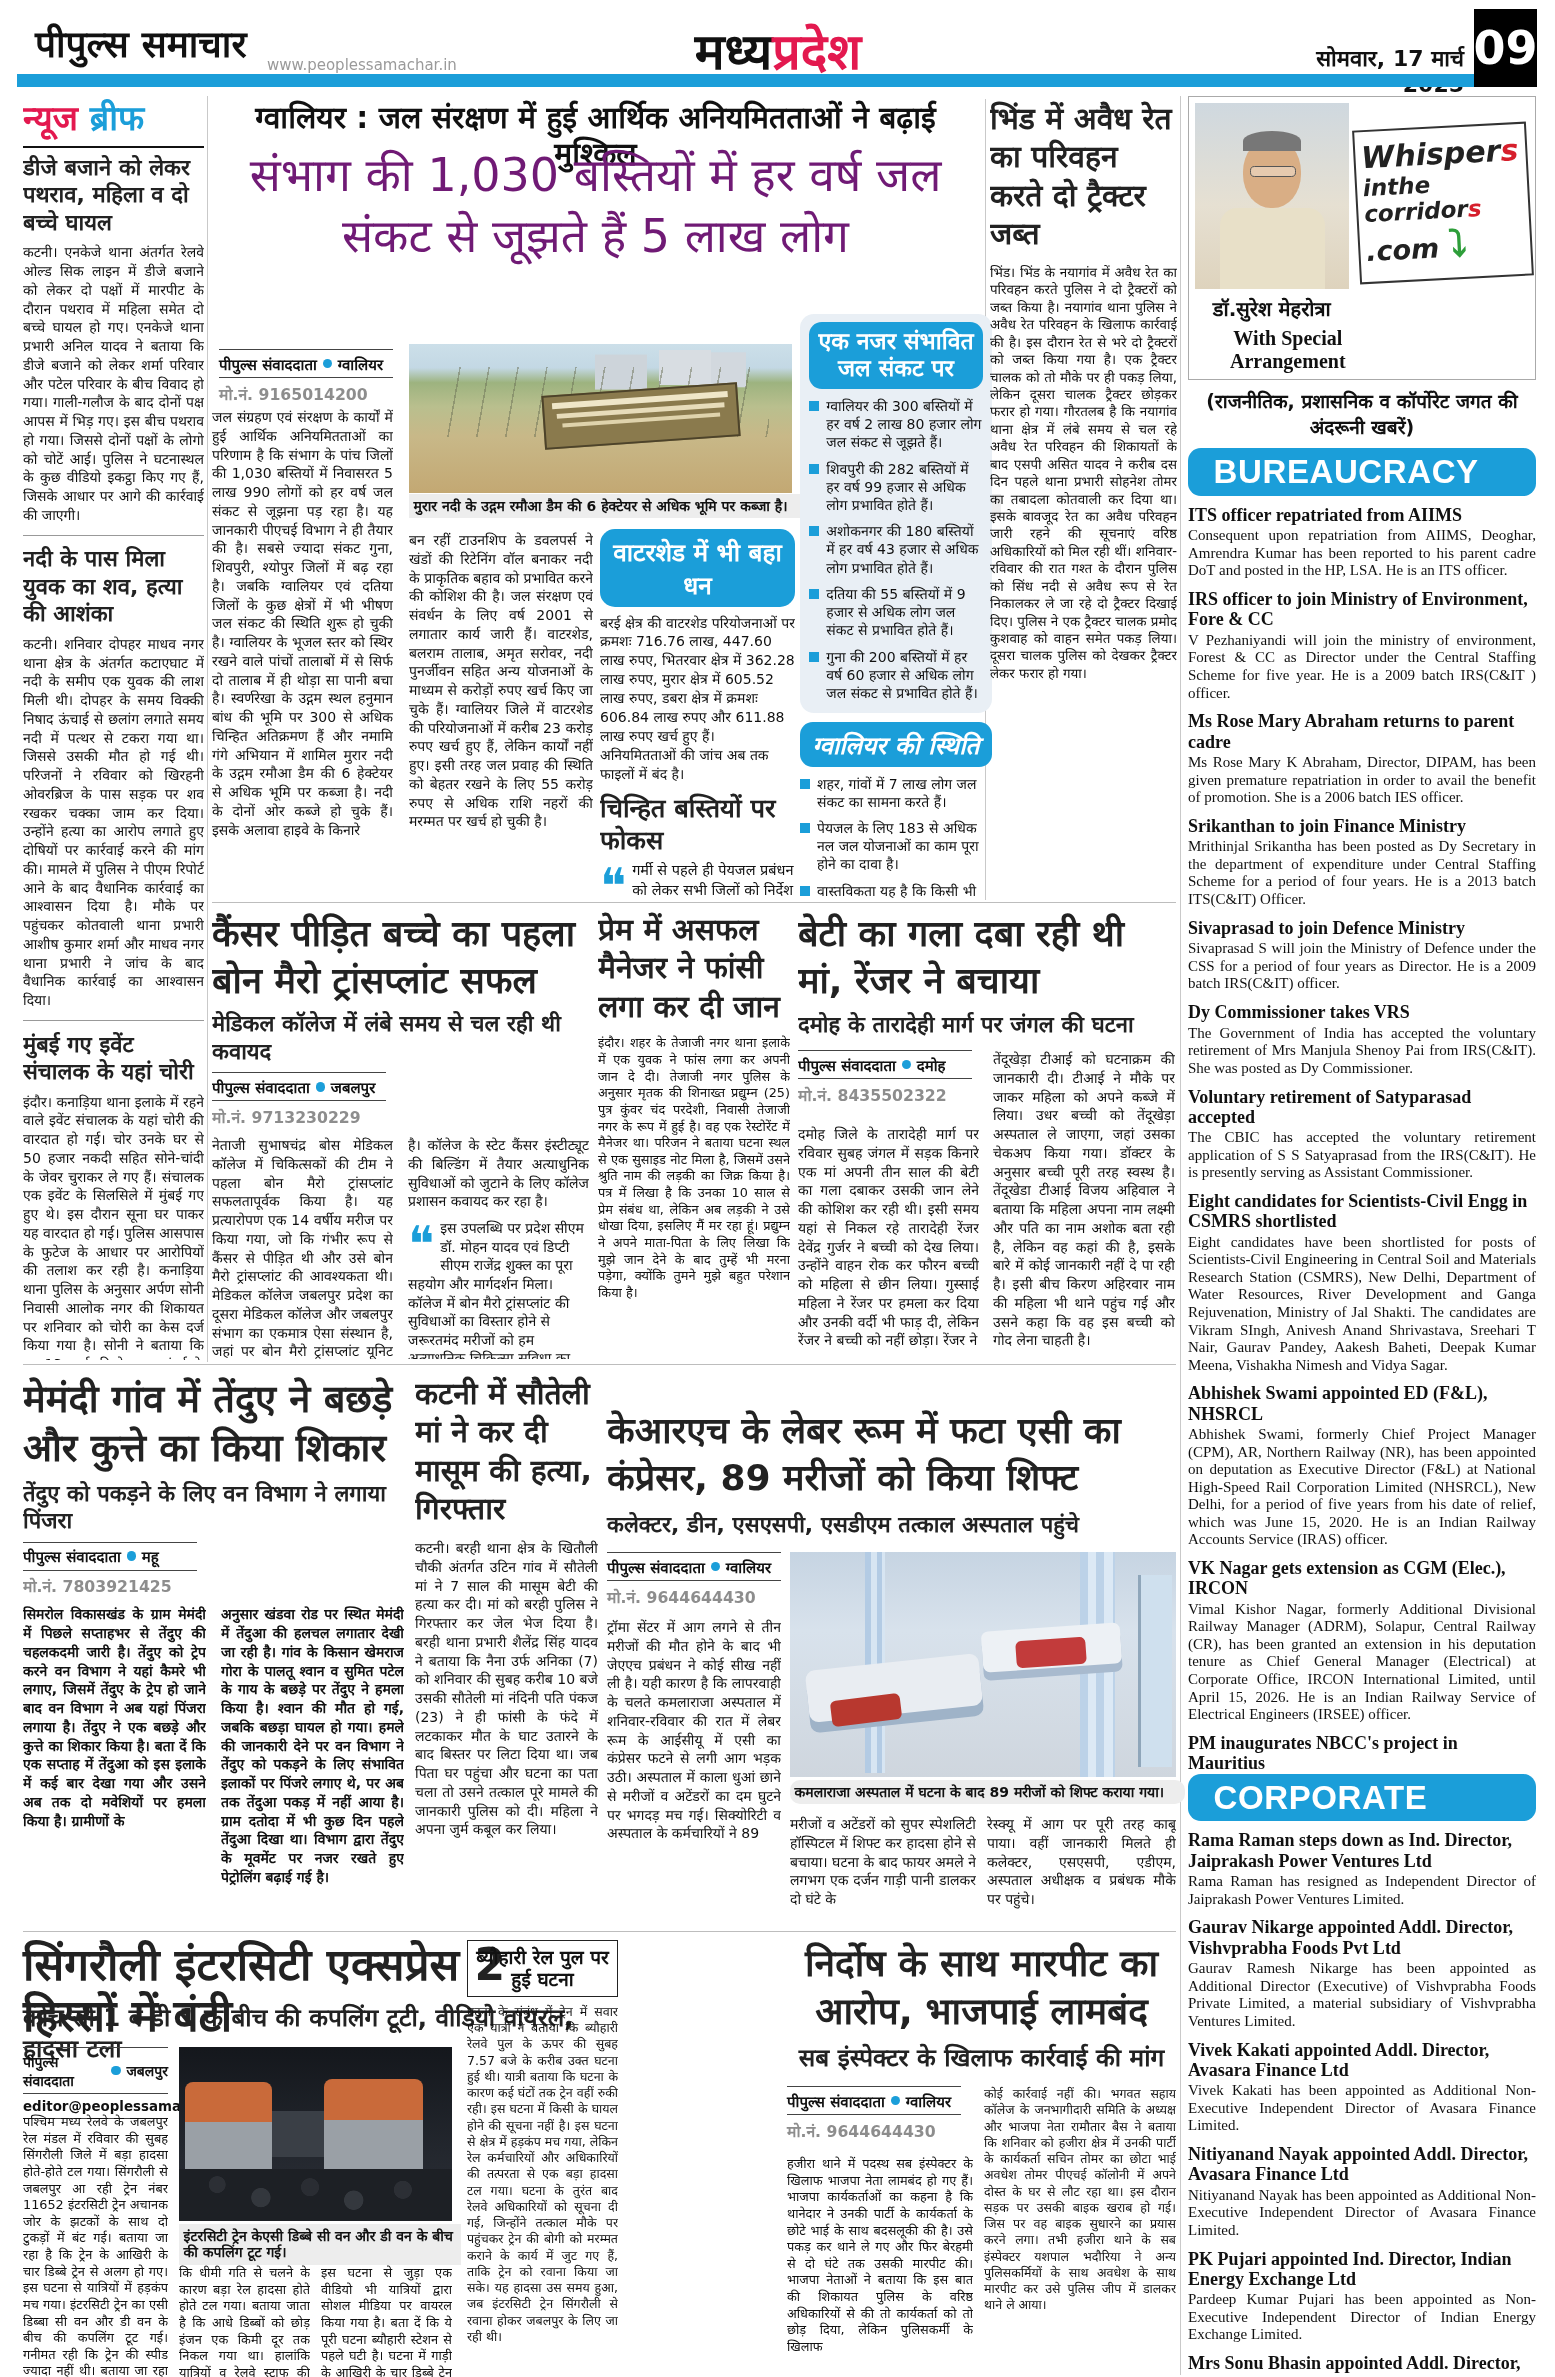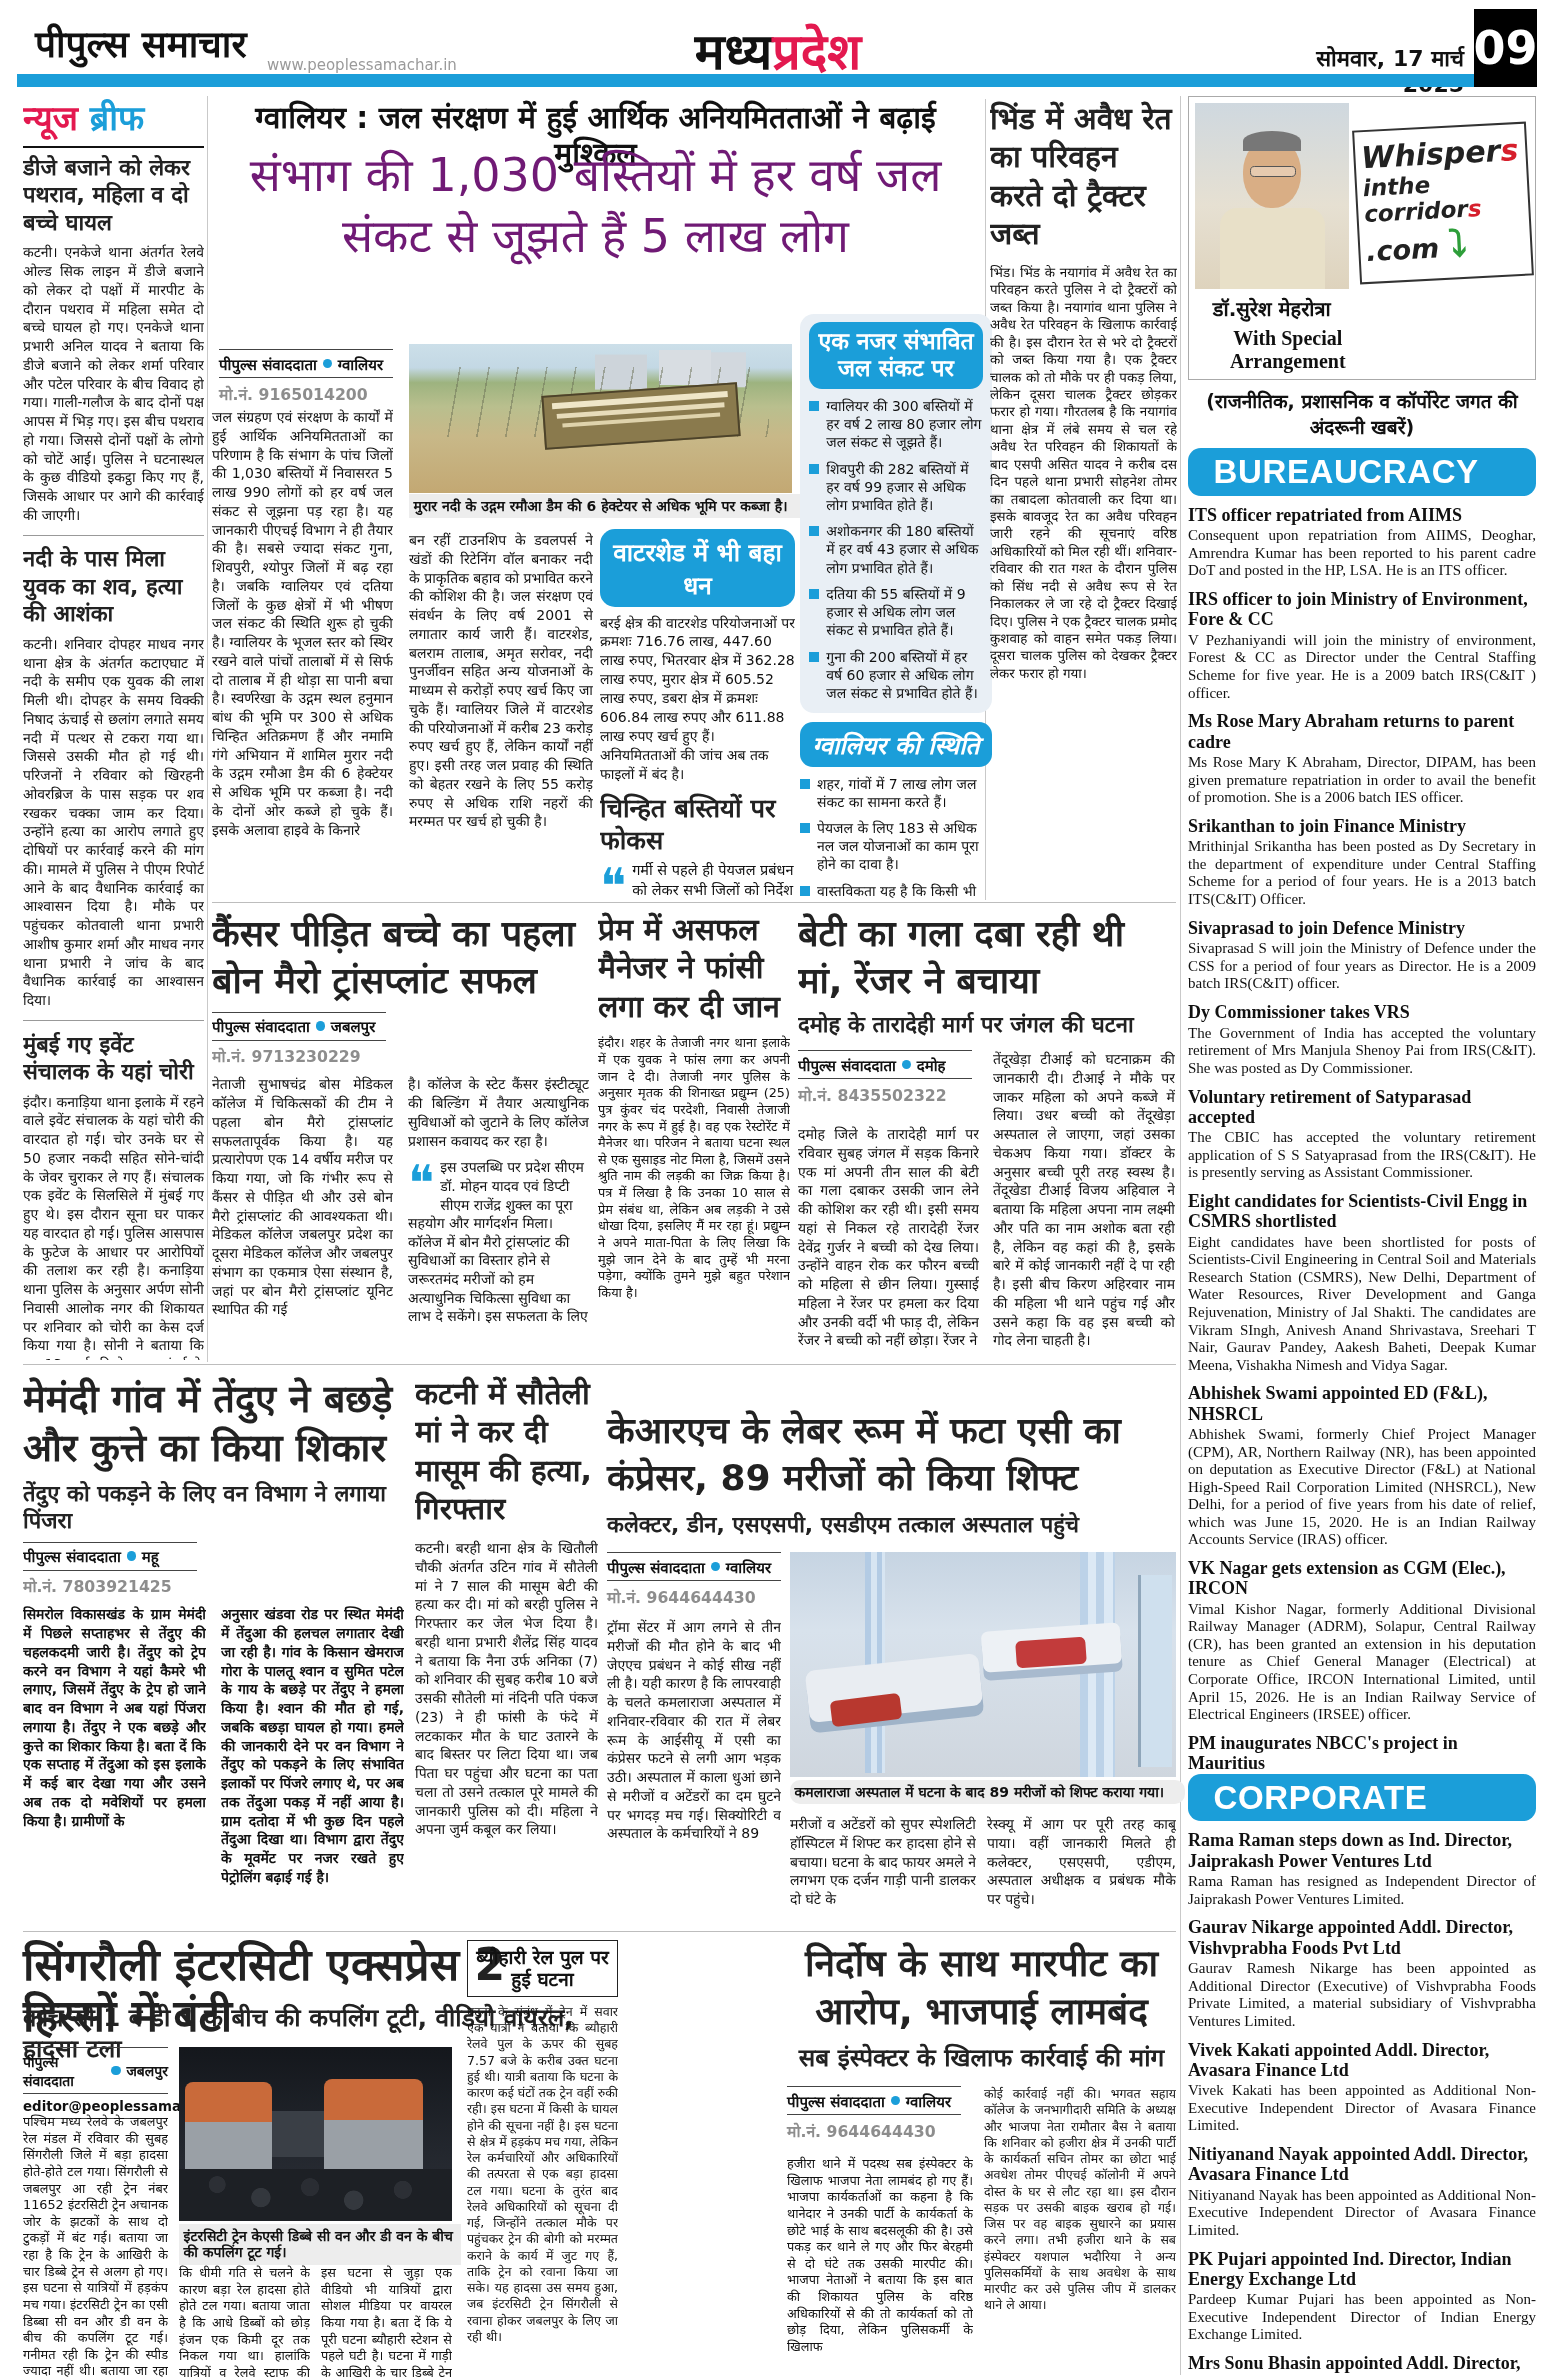--- a/index.html
+++ b/index.html
@@ -153,20 +153,21 @@
   </div>
 </div>
 
 <div class="abs ov" style="left:990px;top:100px;width:187px;height:800px;">
   <div class="h-l">भिंड में अवैध रेत का परिवहन करते दो ट्रैक्टर जब्त</div>
   <div class="body2" style="margin-top:10.5px;font-size:13.4px;">भिंड। भिंड के नयागांव में अवैध रेत का परिवहन करते पुलिस ने दो ट्रैक्टरों को जब्त किया है। नयागांव थाना पुलिस ने अवैध रेत परिवहन के खिलाफ कार्रवाई की है। इस दौरान रेत से भरे दो ट्रैक्टरों को जब्त किया गया है। एक ट्रैक्टर चालक को तो मौके पर ही पकड़ लिया, लेकिन दूसरा चालक ट्रैक्टर छोड़कर फरार हो गया। गौरतलब है कि नयागांव थाना क्षेत्र में लंबे समय से चल रहे अवैध रेत परिवहन की शिकायतों के बाद एसपी असित यादव ने करीब दस दिन पहले थाना प्रभारी सोहनेश तोमर का तबादला कोतवाली कर दिया था। इसके बावजूद रेत का अवैध परिवहन जारी रहने की सूचनाएं वरिष्ठ अधिकारियों को मिल रही थीं। शनिवार-रविवार की रात गश्त के दौरान पुलिस को सिंध नदी से अवैध रूप से रेत निकालकर ले जा रहे दो ट्रैक्टर दिखाई दिए। पुलिस ने एक ट्रैक्टर चालक प्रमोद कुशवाह को वाहन समेत पकड़ लिया। दूसरा चालक पुलिस को देखकर ट्रैक्टर लेकर फरार हो गया।</div>
 </div>
 
 <div class="abs ov" style="left:212px;top:911px;width:377px;height:448px;">
   <div class="h-xl">कैंसर पीड़ित बच्चे का पहला बोन मैरो ट्रांसप्लांट सफल</div>
+  <div class="sub" style="margin-top:5.8px;">मेडिकल कॉलेज में लंबे समय से चल रही थी कवायद</div>
   <div style="width:174px;margin-top:7px;">
     <div class="byrow">
       <span>पीपुल्स संवाददाता</span>
       <span class="dot"></span>
       <span>जबलपुर</span>
     </div>
     <div class="phone">मो.नं. 9713230229</div>
   </div>
   <div style="display:flex;gap:15px;margin-top:3.5px;">
     <div class="body ov" style="width:181px;height:250px;">नेताजी सुभाषचंद्र बोस मेडिकल कॉलेज में चिकित्सकों की टीम ने पहला बोन मैरो ट्रांसप्लांट सफलतापूर्वक किया है। यह प्रत्यारोपण एक 14 वर्षीय मरीज पर किया गया, जो कि गंभीर रूप से कैंसर से पीड़ित थी और उसे बोन मैरो ट्रांसप्लांट की आवश्यकता थी। मेडिकल कॉलेज जबलपुर प्रदेश का दूसरा मेडिकल कॉलेज और जबलपुर संभाग का एकमात्र ऐसा संस्थान है, जहां पर बोन मैरो ट्रांसप्लांट यूनिट स्थापित की गई</div>

